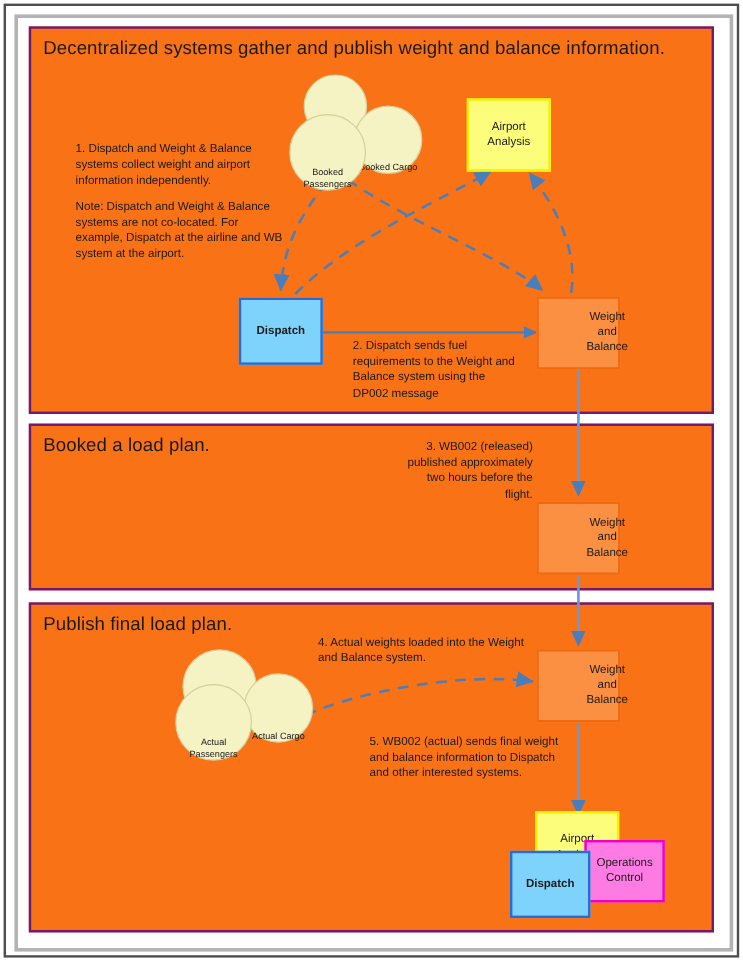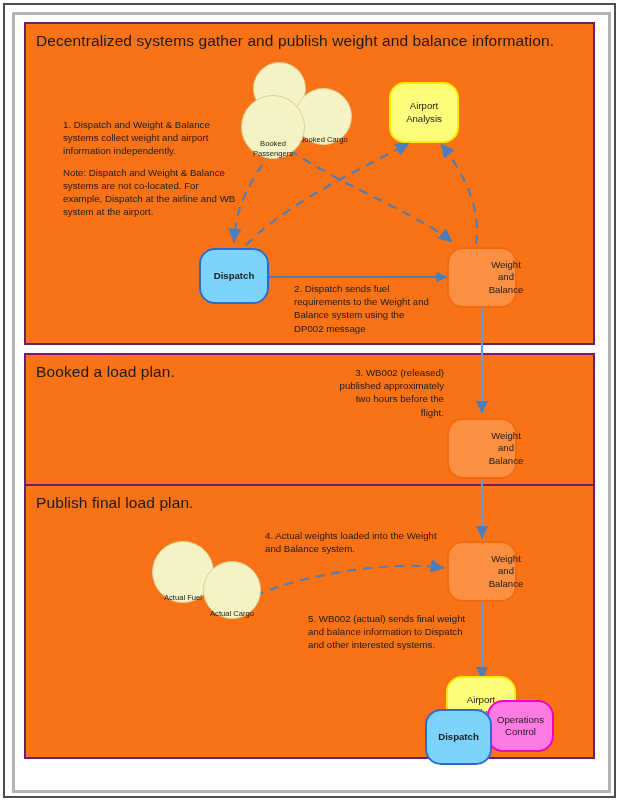--- a/index.html
+++ b/index.html
@@ -35,36 +35,36 @@
     background: #ffffff;
   }
   
   .panel {
     position: absolute;
     background: #f97316;
     border: 2px solid #701a75;
   }
   #panel-1 { left: 24px; top: 22px; width: 571px; height: 323px; }
   #panel-2 { left: 24px; top: 353px; width: 571px; height: 139px; }
-  #panel-3 { left: 24px; top: 484px; width: 571px; height: 275px; }
+  #panel-3 { left: 24px; top: 502px; width: 571px; height: 275px; }
 
   .panel-title {
     position: absolute;
     left: 10px;
     top: 8px;
     font-size: 15.5px;
     color: #1a1a1a;
     white-space: nowrap;
     letter-spacing: 0.1px;
   }
 
   
   .node {
     position: absolute;
-    border-radius: 16px;
+    border-radius: 0;
     display: flex;
     align-items: center;
     justify-content: center;
     text-align: center;
     font-size: 9.6px;
     line-height: 12.4px;
     color: #1a1a1a;
   }
   .node span { display: block; padding: 0 3px; }
 
@@ -194,20 +194,23 @@
   <div class="node node-orange" style="left:447px; top:418px; width:70px; height:61px;">
     <span>Weight and Balance</span>
   </div>
 
   <div class="circle" style="left:152px; top:541px; width:62px; height:62px;">
     <span>Actual Fuel</span>
   </div>
   <div class="circle" style="left:203px; top:561px; width:58px; height:58px;">
     <span>Actual Cargo</span>
   </div>
+  <div class="circle" style="left:146px; top:570px; width:64px; height:64px;">
+    <span>Actual Passengers</span>
+  </div>
 
   <div class="note" style="left:265px; top:529px; width:176px;">
     <p>4. Actual weights loaded into the Weight and Balance system.</p>
   </div>
 
   <div class="node node-orange" style="left:447px; top:541px; width:70px; height:61px;">
     <span>Weight and Balance</span>
   </div>
 
   <div class="note" style="left:308px; top:612px; width:160px;">

